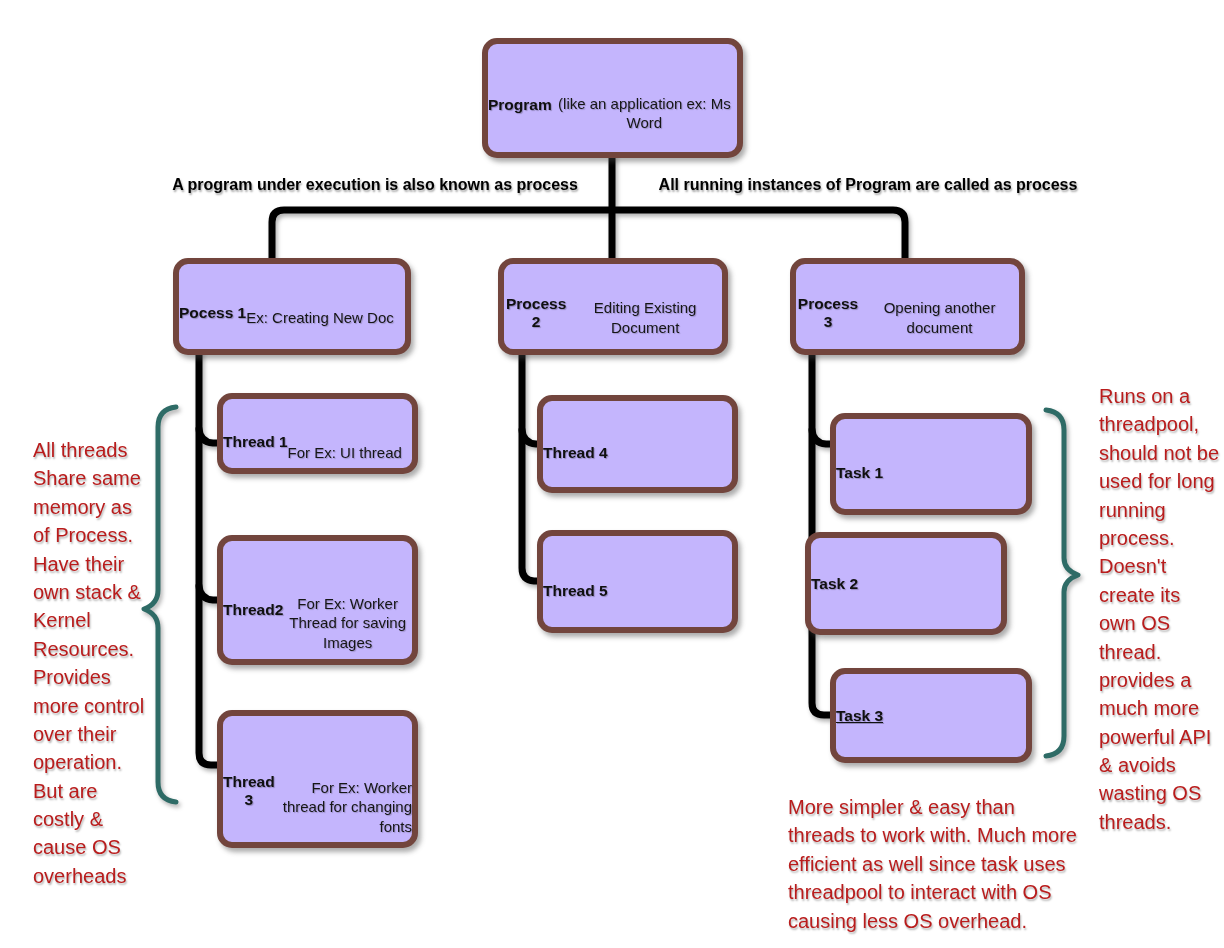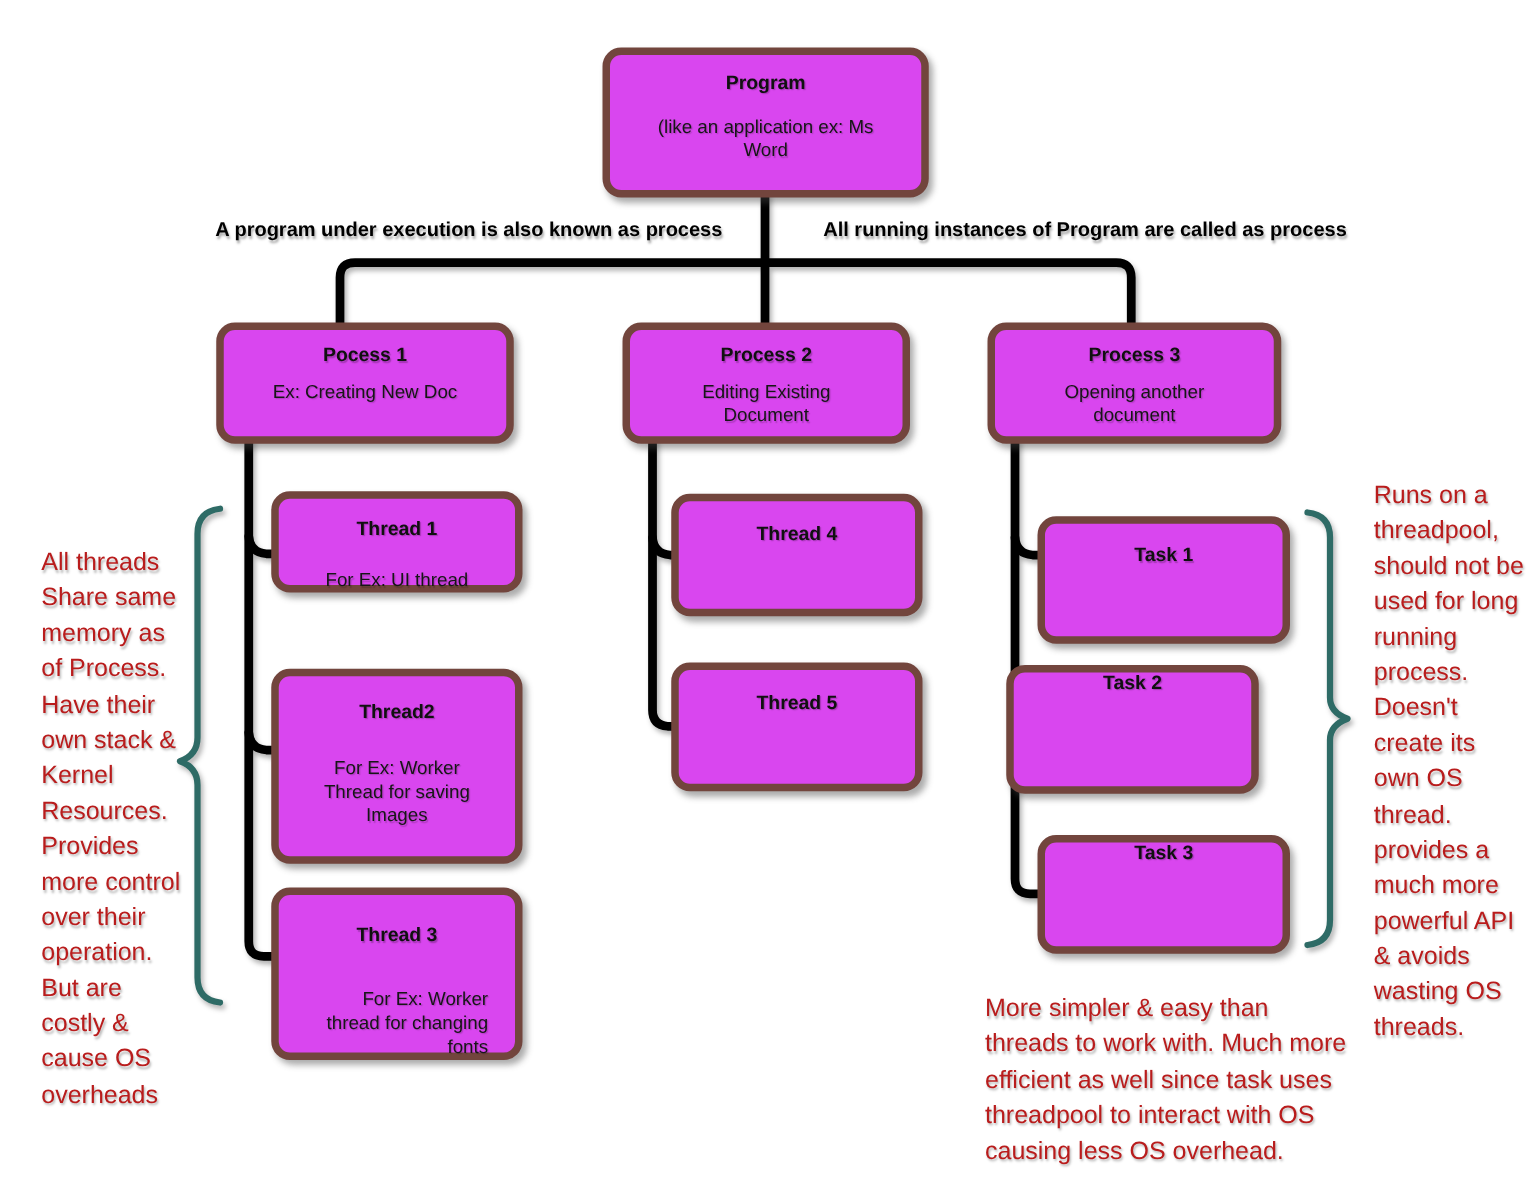--- a/index.html
+++ b/index.html
@@ -4,49 +4,49 @@
 <style>
   html,body{margin:0;padding:0;background:#ffffff;}
   .canvas{
     position:relative;width:1224px;height:948px;background:#ffffff;
     font-family:"Liberation Sans", sans-serif;color:#111;overflow:hidden;
   }
   svg.wires{position:absolute;left:0;top:0;pointer-events:none;
     filter:drop-shadow(2px 3px 2px rgba(0,0,0,0.30));}
   .node{
     position:absolute;box-sizing:border-box;
-    background:#d946ef;border:6px solid #72453D;border-radius:15px;
+    background:#c4b5fd;border:6px solid #72453D;border-radius:15px;
     box-shadow:3px 4px 5px rgba(70,70,70,0.45);
-    display:flex;flex-direction:column;align-items:center;
+    display:flex;align-items:center;
     text-align:center;
   }
   .node .title{font-weight:bold;font-size:15.5px;color:#101010;
     text-shadow:1px 1px 1px rgba(0,0,0,0.25);}
   .node .body{font-size:15px;color:#161616;line-height:1.28;
     text-shadow:1px 1px 1px rgba(0,0,0,0.2);}
   .nd-program{left:482px;top:38px;width:261px;height:120px;padding-top:14px;}
   .nd-program .body{margin-top:16px;max-width:205px;}
   .nd-proc{top:258px;height:97px;padding-top:12px;}
   .nd-p1{left:173px;width:238px;}
   .nd-p2{left:498px;width:230px;}
   .nd-p3{left:790px;width:235px;}
   .nd-proc .body{margin-top:10px;max-width:162px;}
   .nd-child{width:201px;}
   .nd-child .body{max-width:146px;}
   .nd-t1{left:217px;top:393px;height:81px;padding-top:16px;}
   .nd-t1 .body{margin-top:22px;}
-  .nd-t2{left:217px;top:535px;height:156px;padding-top:20px;}
+  .nd-t2{left:217px;top:535px;height:130px;padding-top:20px;}
   .nd-t2 .body{margin-top:26px;}
   .nd-t3{left:217px;top:710px;height:138px;padding-top:24px;}
   .nd-t3 .body{margin-top:32px;text-align:right;}
   .nd-t4{left:537px;top:395px;height:98px;padding-top:18px;}
   .nd-t5{left:537px;top:530px;height:103px;padding-top:18px;}
   .nd-k1{left:830px;top:393px;width:202px;height:102px;padding-top:17px;margin-top:20px;}
   .nd-k2{left:805px;top:532px;width:202px;height:103px;}
-  .nd-k3{left:830px;top:668px;width:202px;height:95px;}
+  .nd-k3{left:830px;top:668px;width:202px;height:95px;text-decoration:underline;}
   .edge-label{
     position:absolute;top:176px;font-size:16px;font-weight:bold;color:#000;
     text-align:center;text-shadow:1px 2px 2px rgba(0,0,0,0.35);
   }
   .edge-label.left{left:135px;width:480px;}
   .edge-label.right{left:633px;width:470px;}
   .note{
     position:absolute;font-size:20px;color:#b91c1c;text-align:left;
     line-height:1.42;text-shadow:1px 2px 2px rgba(0,0,0,0.3);
   }

